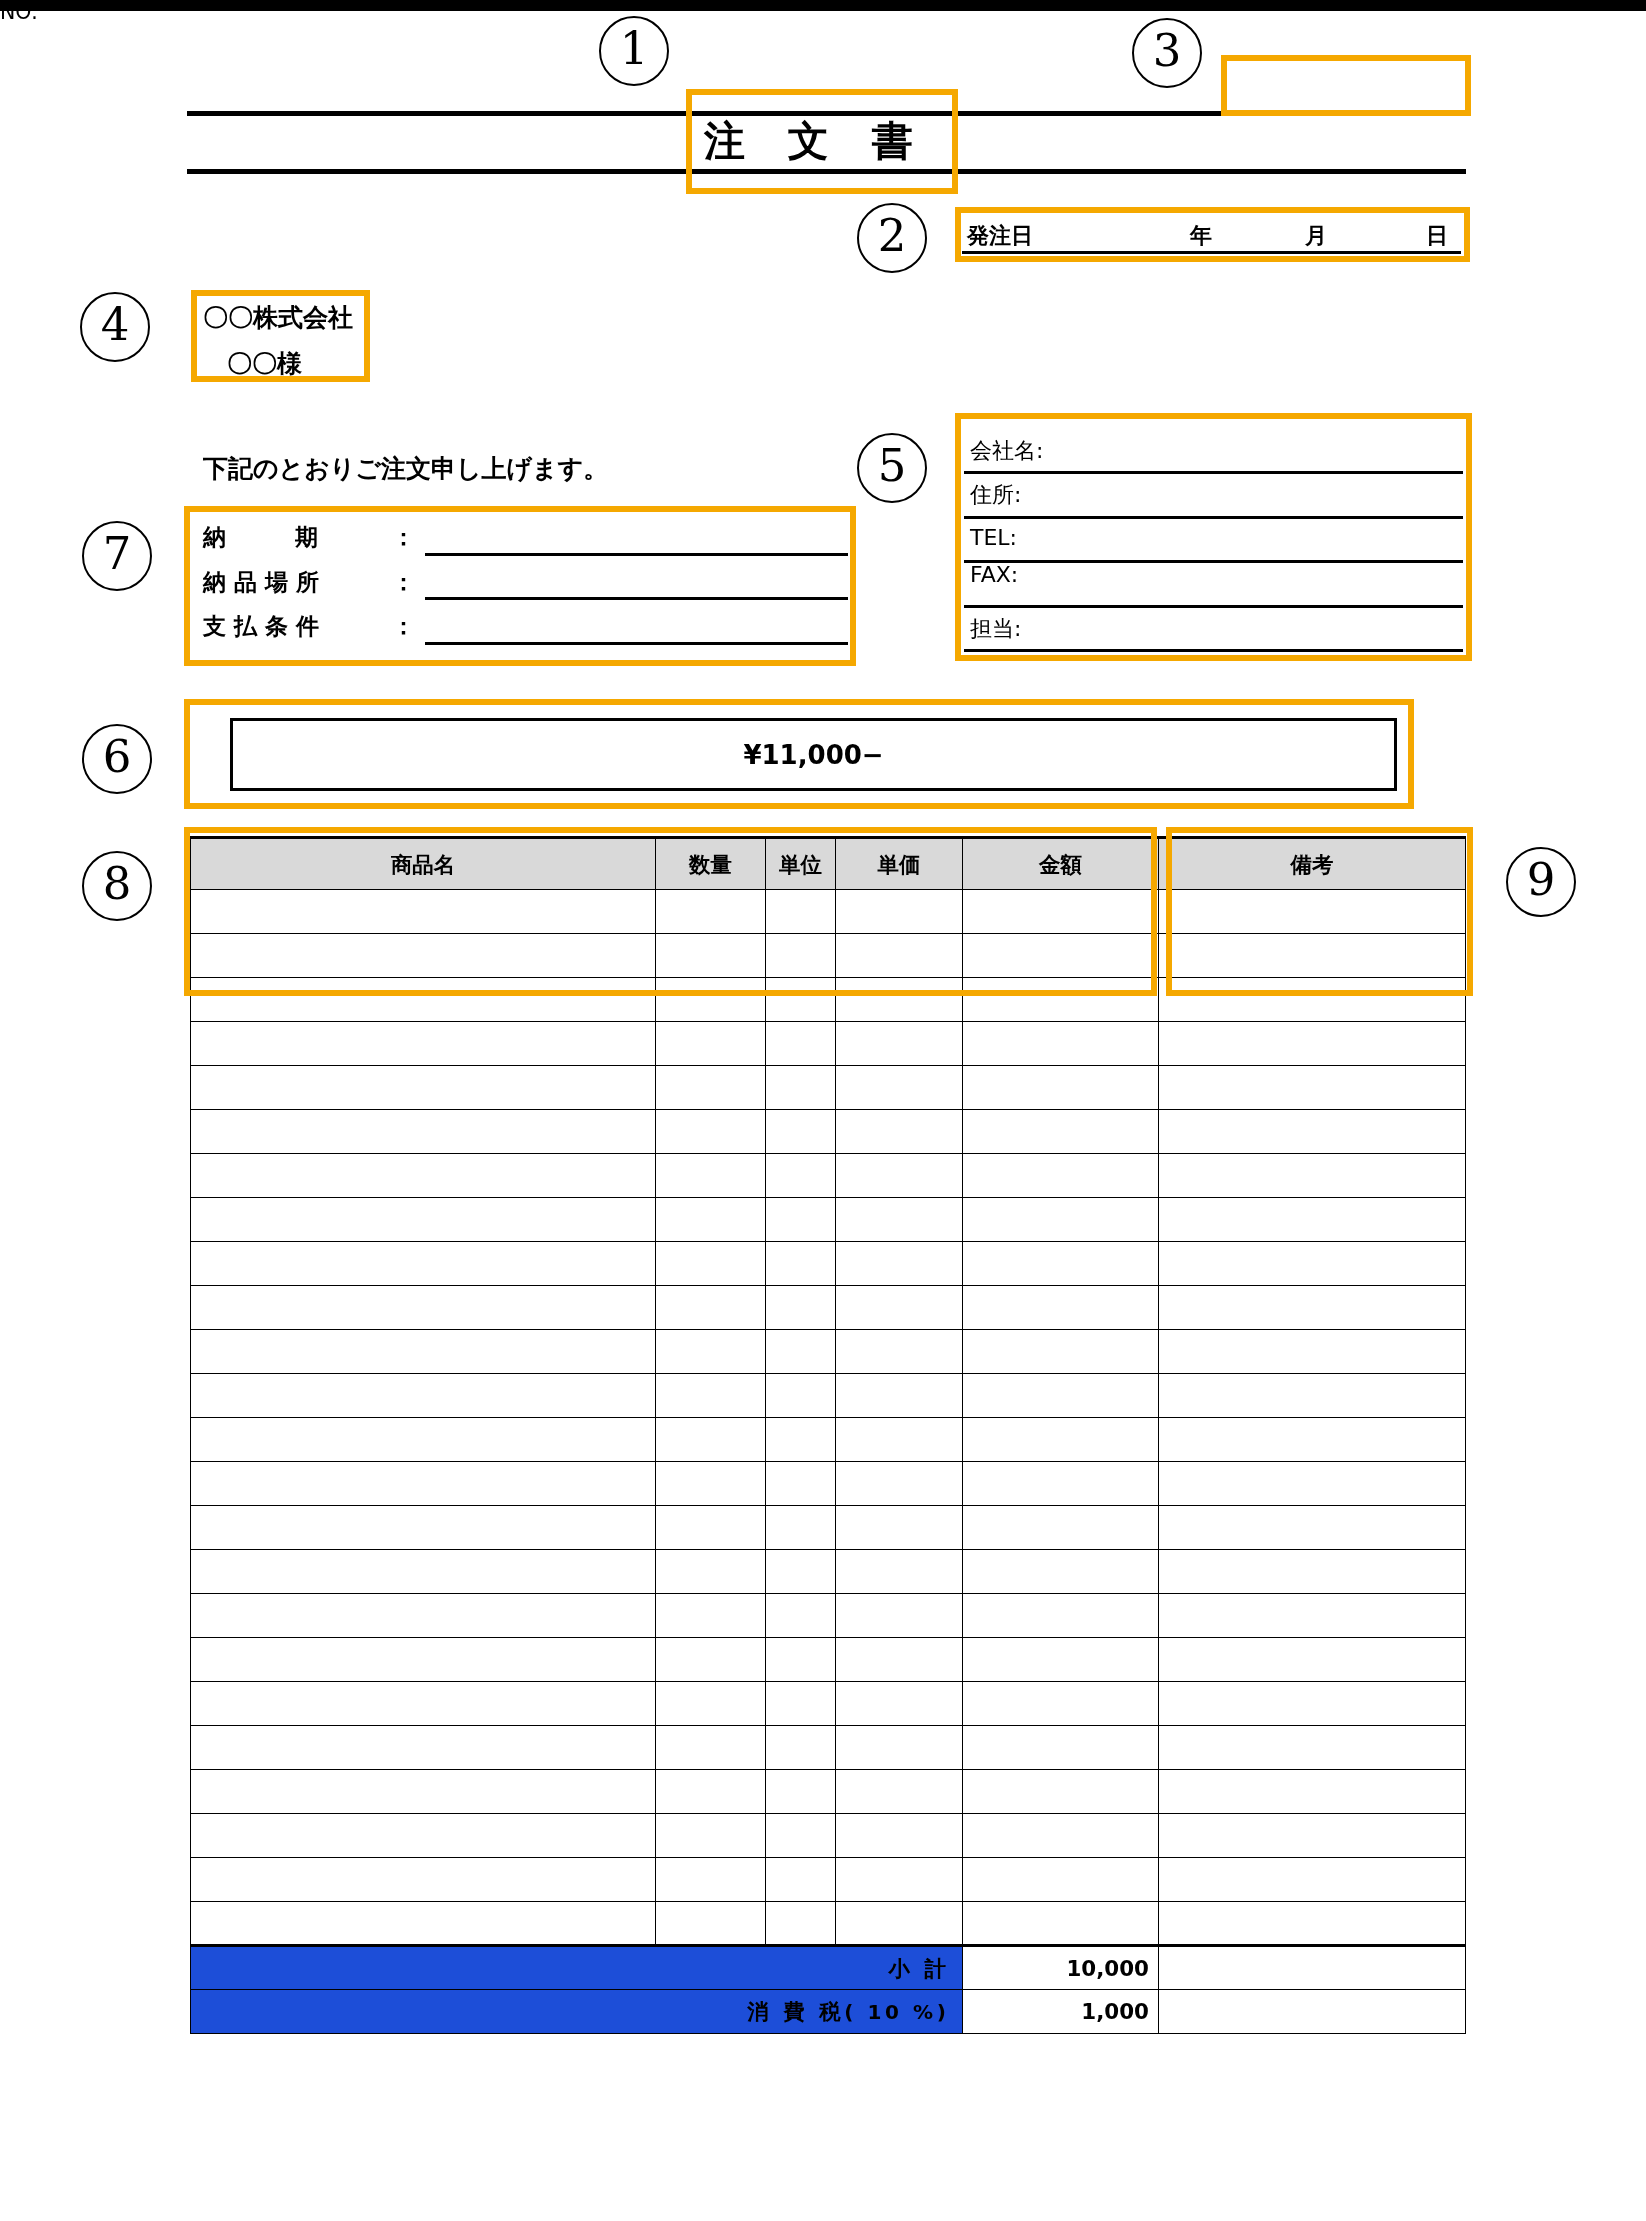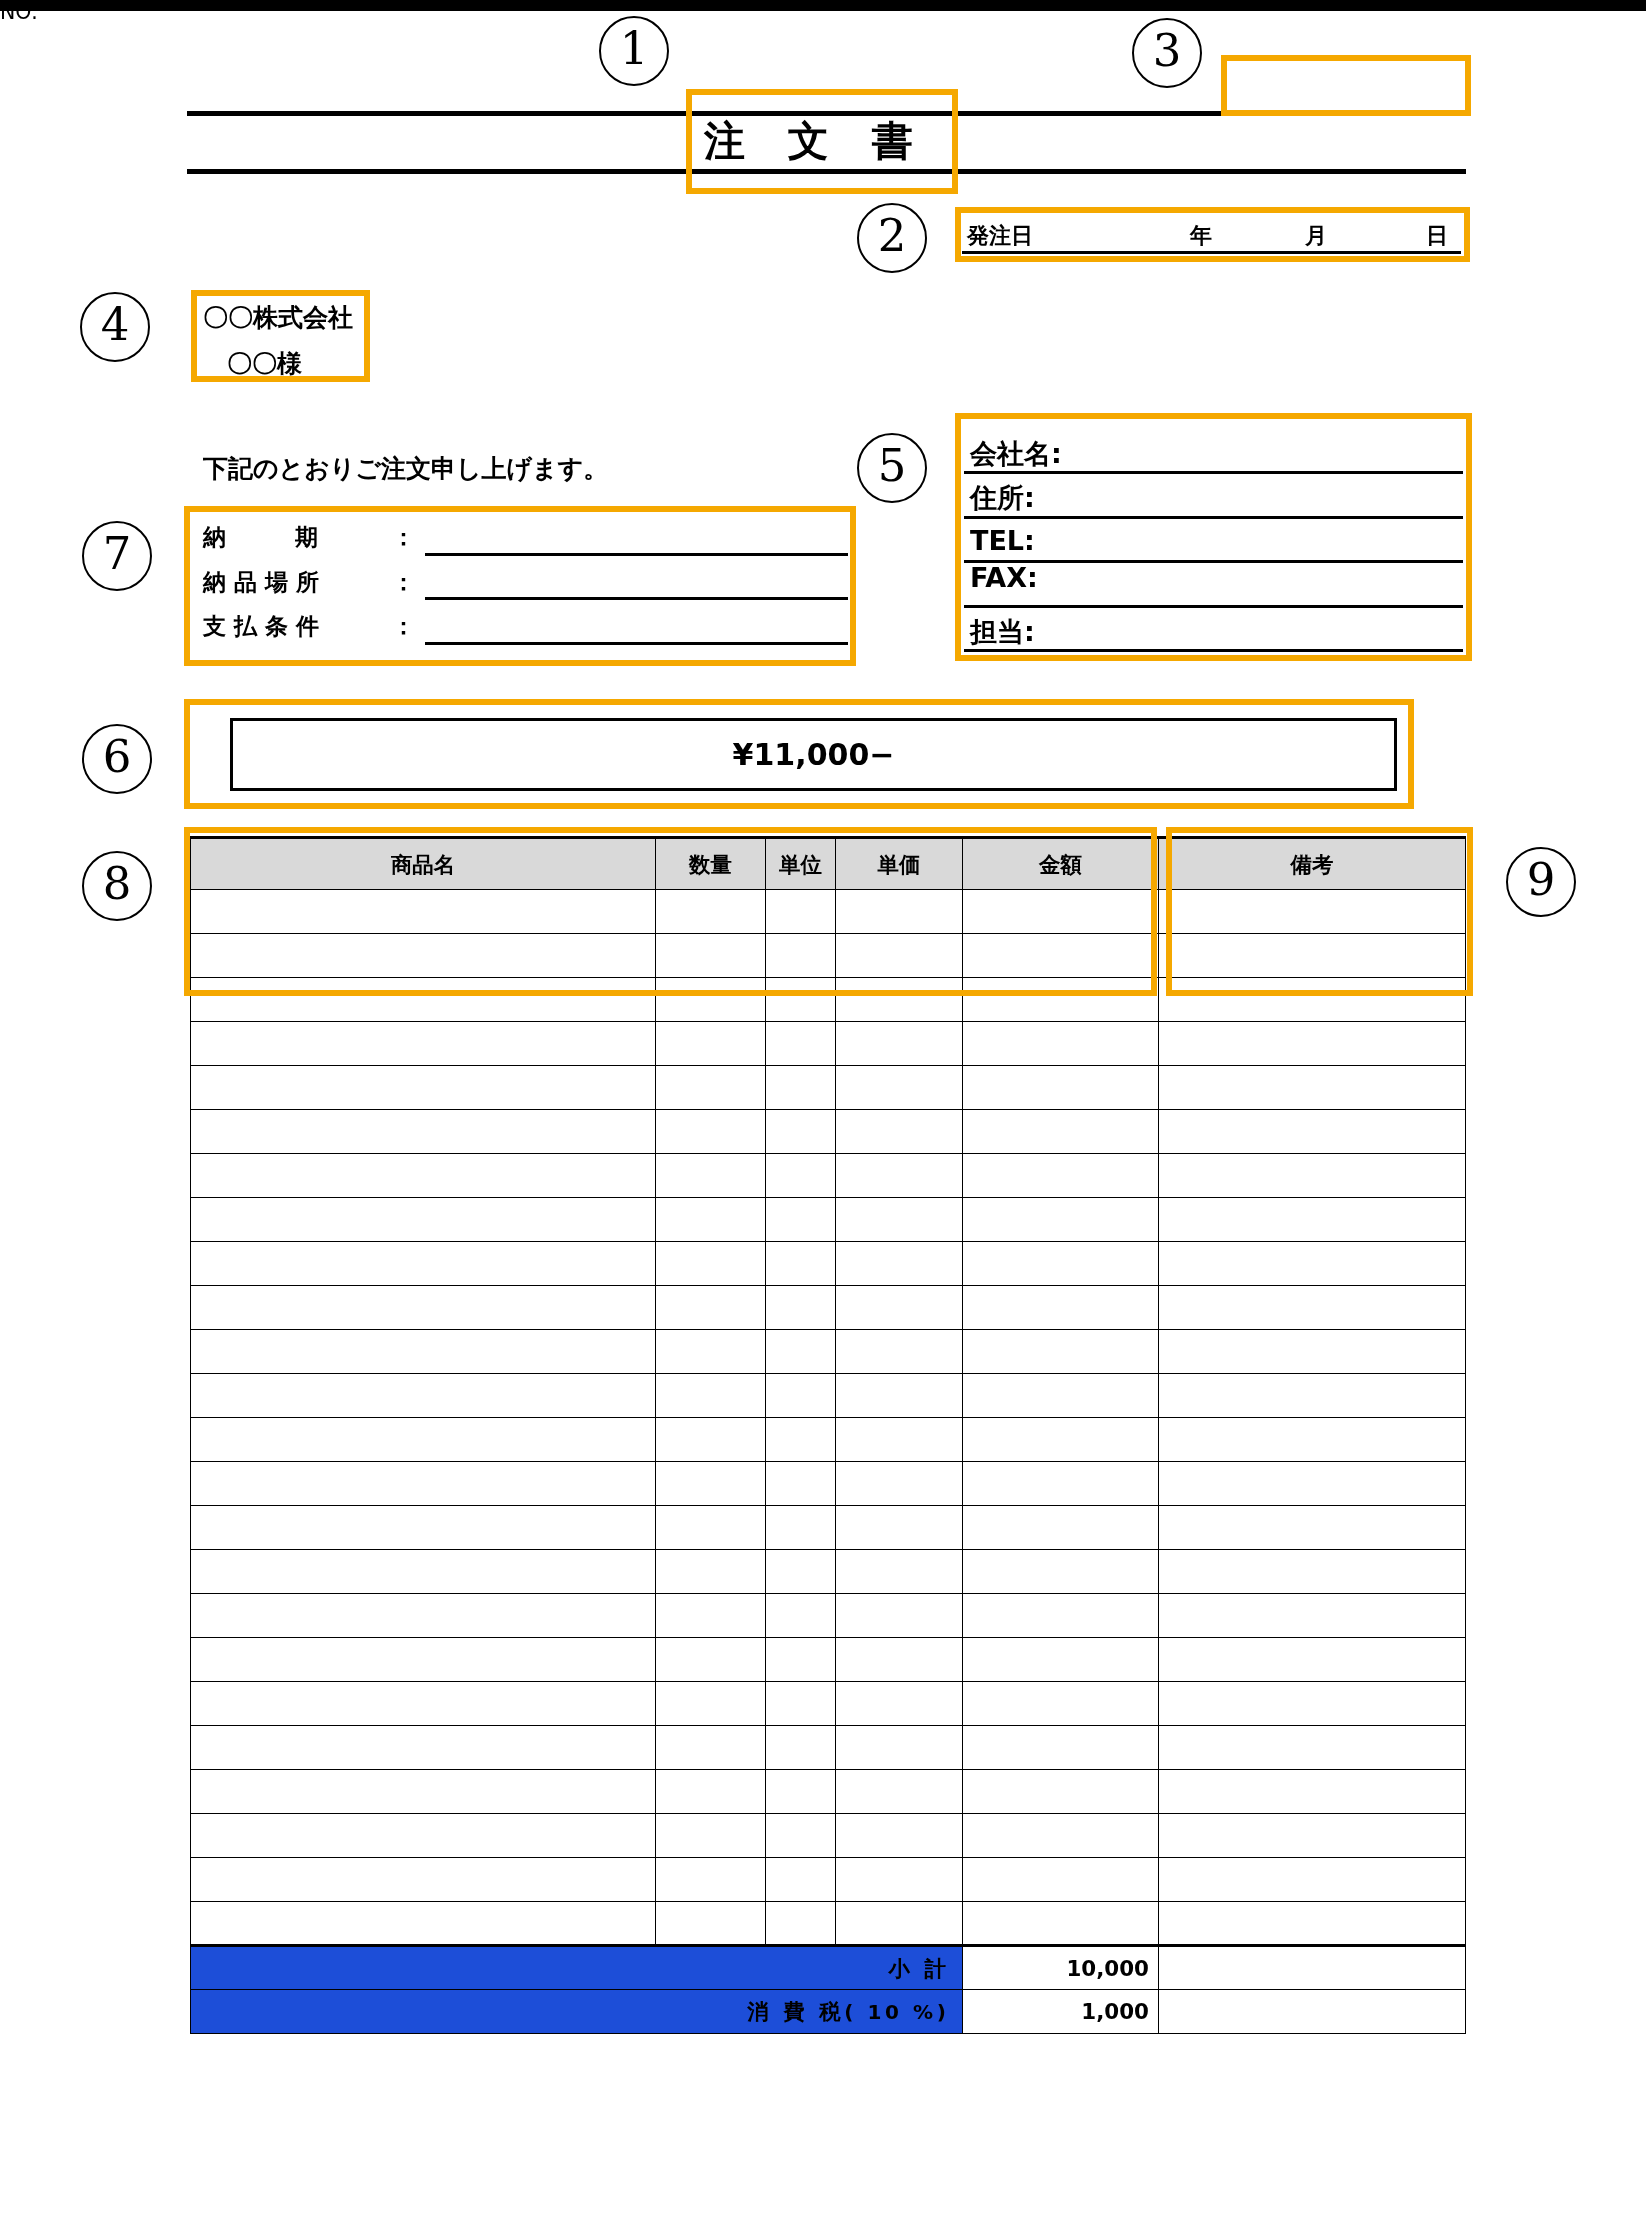--- a/index.html
+++ b/index.html
@@ -106,22 +106,22 @@
   }
   .term-colon {
     position: absolute;
     font-size: 23px;
     font-weight: bold;
   }
 
   
   .sup-label {
     position: absolute;
-    font-size: 27px;
-    font-weight: bold;
+    font-size: 22px;
+    font-weight: normal;
     white-space: nowrap;
   }
 
   
   .totalbox {
     position: absolute;
     border: 3.6px solid #000;
     box-sizing: border-box;
     display: flex;
     align-items: stretch;
@@ -135,21 +135,21 @@
     padding-left: 16px;
     box-sizing: border-box;
     font-size: 32px;
     font-weight: bold;
   }
   .totalbox .tb-value {
     flex: 1;
     display: flex;
     align-items: center;
     justify-content: center;
-    font-size: 30px;
+    font-size: 26px;
     font-weight: bold;
   }
 
   
   table.items {
     position: absolute;
     border-collapse: collapse;
     table-layout: fixed;
   }
   table.items th, table.items td {

